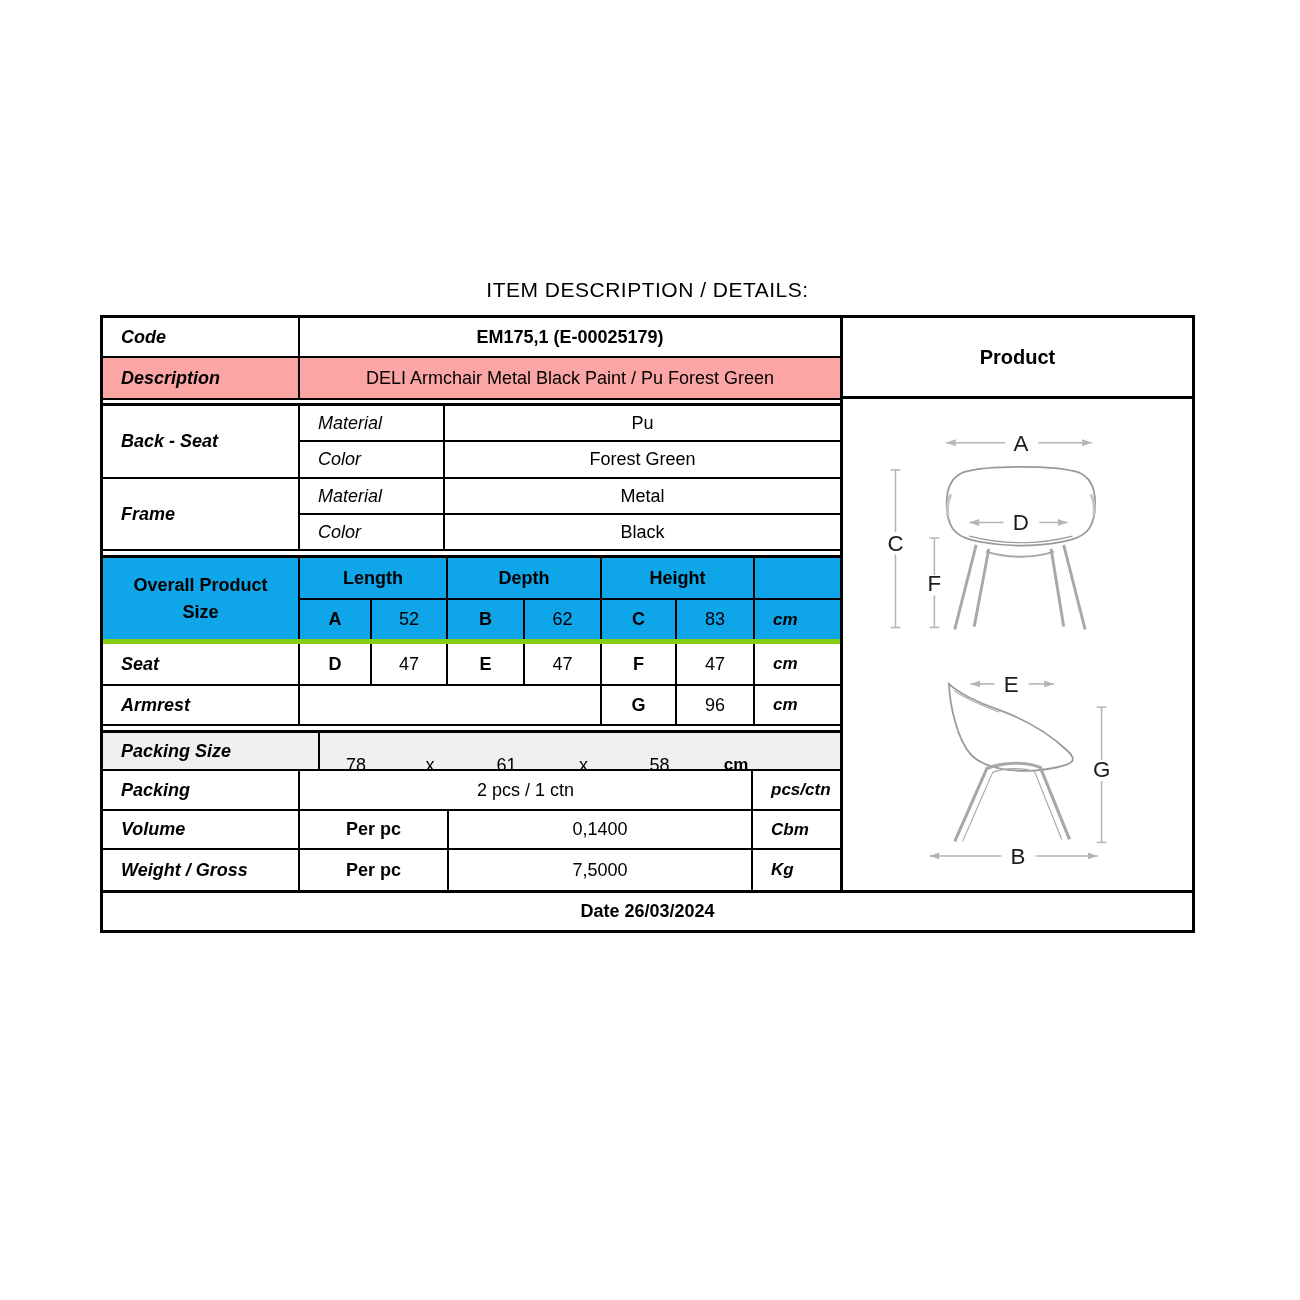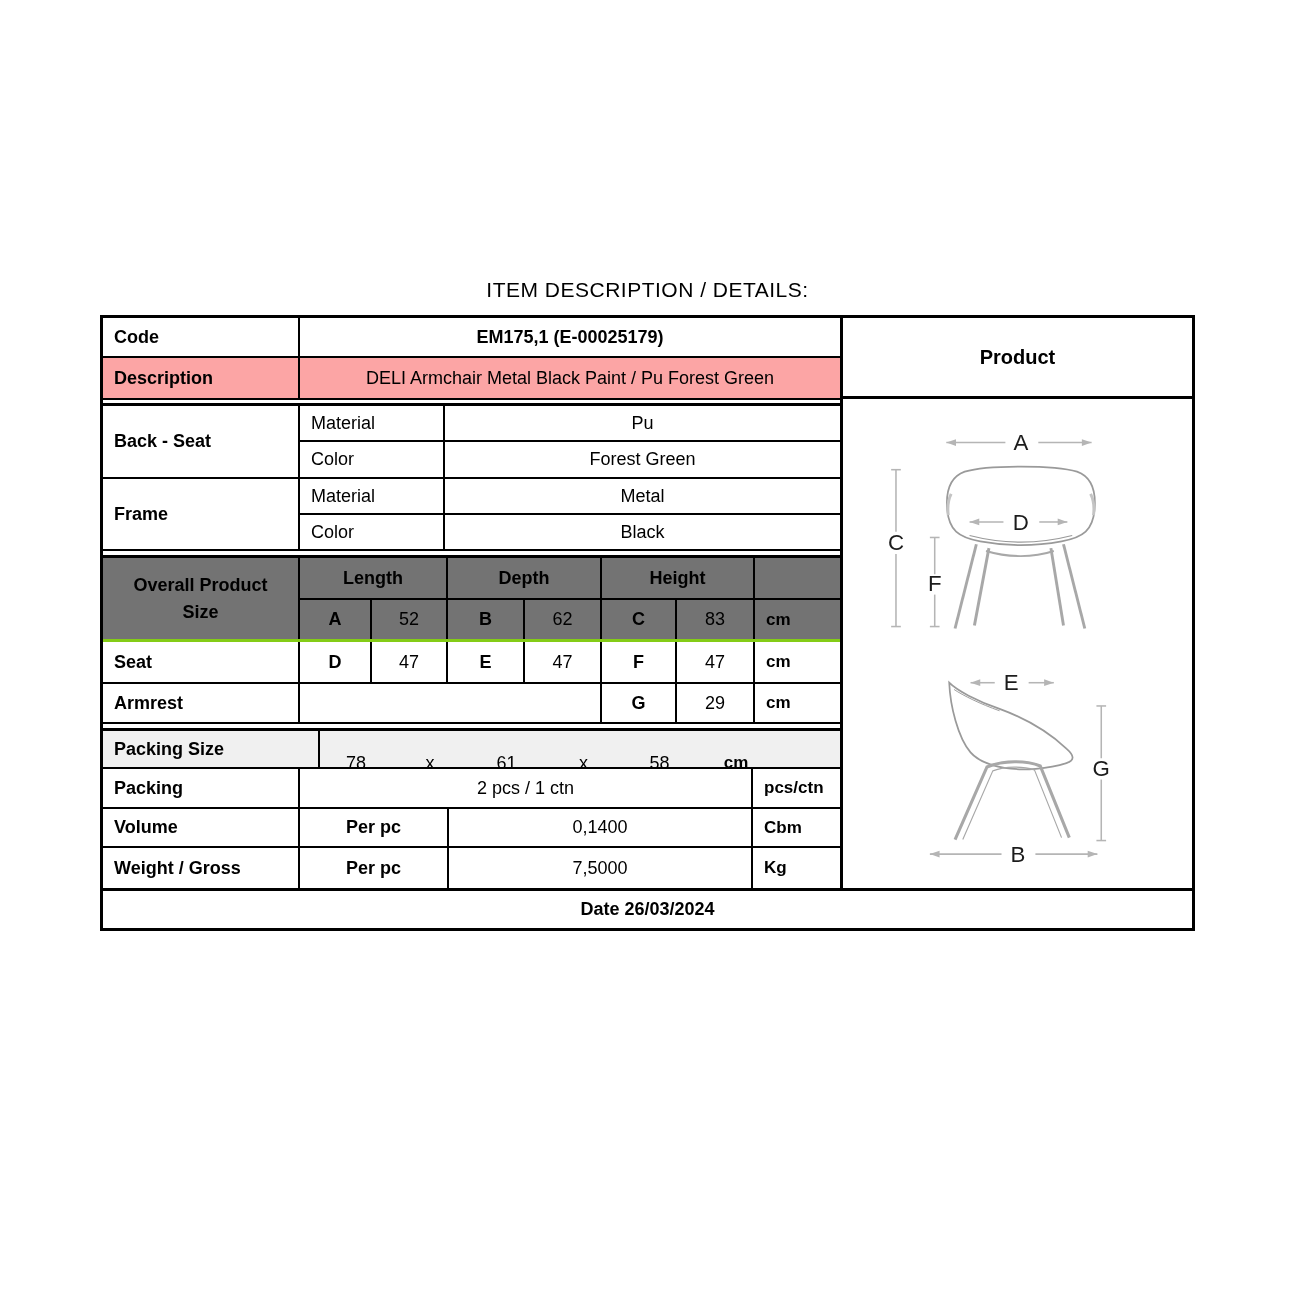--- a/index.html
+++ b/index.html
@@ -18,40 +18,40 @@
   .left-part { grid-column:1; grid-row:1; display:flex; flex-direction:column; }
   .right-part { grid-column:2; grid-row:1; border-left:3px solid #000;
                 display:flex; flex-direction:column; }
   .date-row { grid-column:1 / 3; grid-row:2; border-top:3px solid #000;
               display:flex; align-items:center; justify-content:center;
               font-weight:bold; font-size:18px; }
 
   
   .row { display:grid; border-bottom:2px solid #000; }
   .cell { display:flex; align-items:center; overflow:hidden; white-space:nowrap; }
-  .cell.l { justify-content:flex-start; padding-left:11px; }
+  .cell.l { justify-content:flex-start; padding-left:18px;font-style:italic; }
   .cell.c { justify-content:center; }
   .b { font-weight:bold; }
   .bl { border-left:2px solid #000; }
   .bb { border-bottom:2px solid #000; }
 
   .row-code { grid-template-columns:195px 1fr; height:40px; }
   .row-desc { grid-template-columns:195px 1fr; height:42px; background:#fca5a5; }
   .gap { height:6px; border-bottom:3px solid #000; background:#fff; }
   .gap2 { height:7px; border-bottom:3px solid #000; background:#fff; }
 
   .sec-mat { display:grid; grid-template-columns:195px 145px 1fr;
              border-bottom:2px solid #000; }
   .sec-mat.bs { grid-template-rows:36px 35px; }
   .sec-mat.fr { grid-template-rows:36px 34px; }
   .sec-mat .lbl { grid-row:1 / 3; grid-column:1; }
 
   .sec-size { display:grid; grid-template-columns:195px 72px 76px 77px 77px 75px 78px 1fr;
-              grid-template-rows:42px 39px; background:#737373;
-              border-bottom:3px solid #84cc16; }
+              grid-template-rows:42px 39px; background:#0ea5e9;
+              border-bottom:5px solid #84cc16; }
   .sec-size .lbl { grid-row:1 / 3; grid-column:1; flex-direction:column;
                    justify-content:center; text-align:center; line-height:1.45; }
 
   .row-size { grid-template-columns:195px 72px 76px 77px 77px 75px 78px 1fr; height:42px; }
   .row-arm  { grid-template-columns:195px 302px 75px 78px 1fr; height:40px; }
   .row-psize{ grid-template-columns:195px 1fr; height:38px; background:#F0F0F0;gap:20px; }
   .psize-vals { display:grid; grid-template-columns:72px 76px 77px 77px 75px 78px 1fr;margin-top:28px; }
   .row-pack { grid-template-columns:195px 453px 1fr; height:40px; }
   .row-pp   { grid-template-columns:195px 149px 304px 1fr; height:39px; }
   .row-pp.last { height:40px; border-bottom:none; }
@@ -133,21 +133,21 @@
         <div class="cell c bl">47</div>
         <div class="cell c b bl">F</div>
         <div class="cell c bl">47</div>
         <div class="cell l bl unit">cm</div>
       </div>
 
       <div class="row row-arm">
         <div class="cell l b">Armrest</div>
         <div class="cell bl"></div>
         <div class="cell c b bl">G</div>
-        <div class="cell c bl">29</div>
+        <div class="cell c bl">96</div>
         <div class="cell l bl unit">cm</div>
       </div>
 
       <div class="gap2"></div>
 
       <div class="row row-psize">
         <div class="cell l b">Packing Size</div>
         <div class="cell bl" style="padding:0">
           <div class="psize-vals" style="width:100%">
             <div class="cell c">78</div>

